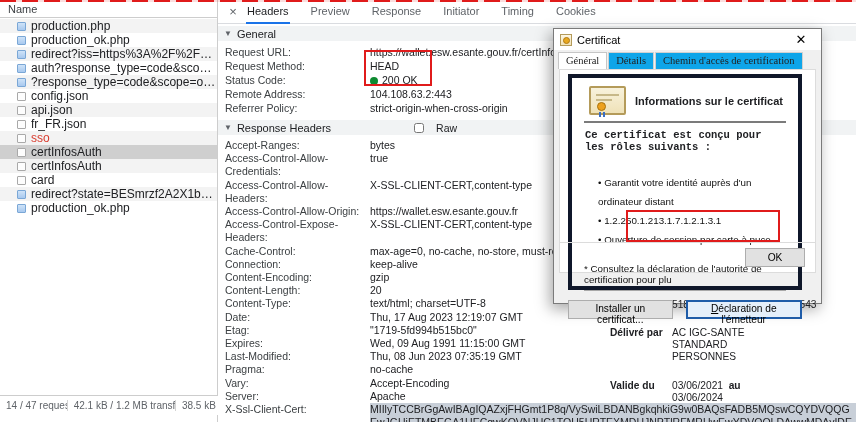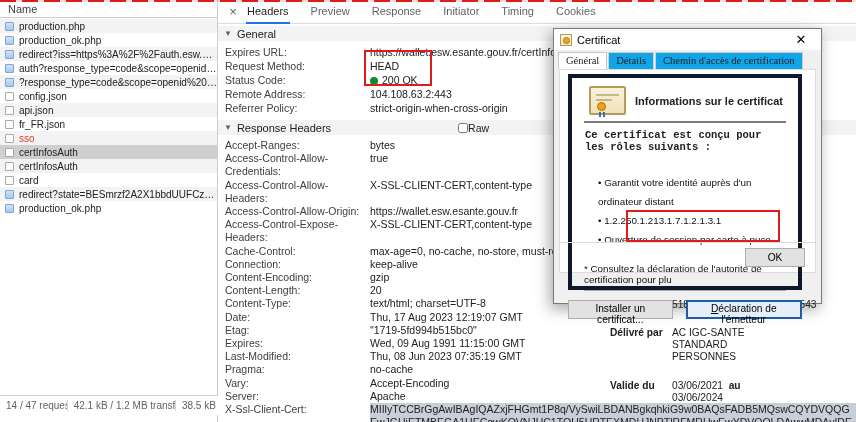--- a/index.html
+++ b/index.html
@@ -14,41 +14,41 @@
     background:repeating-linear-gradient(90deg,#e01b1b 0 16px,rgba(224,27,27,.15) 16px 22px);
   }
   .anno-box{position:absolute;border:2px solid #e01b1b;z-index:41;pointer-events:none;}
   .anno-method{left:364px;top:50px;width:68px;height:36px;}
   .anno-issuedby{left:626px;top:210px;width:154px;height:32px;}
 
   
   .net-pane{position:absolute;left:0;top:0;width:218px;height:422px;background:#fff;border-right:1px solid #cdcdcd;}
   .net-header{height:18px;line-height:18px;padding-left:8px;font-size:11px;color:#3c4043;border-bottom:1px solid #cdcdcd;background:#fff;}
   .net-rows{position:absolute;top:19px;left:0;right:0;}
-  .net-row{height:14px;display:flex;align-items:center;padding-left:5px;font-size:10px;color:#202124;white-space:nowrap;overflow:hidden;cursor:default;}
+  .net-row{height:14px;display:flex;align-items:center;padding-left:17px;font-size:12px;color:#202124;white-space:nowrap;overflow:hidden;cursor:default;}
   .net-row:nth-child(odd){background:#f3f3f3;}
   .net-row.selected{background:#cfcfcf;}
   .net-row.error{color:#d93b2e;}
   .net-ico{flex:0 0 auto;width:9px;height:9px;margin-right:5px;border:1px solid #a9a9a9;background:#fdfdfd;border-radius:1px;}
   .net-ico.blue{border-color:#7aa7d6;background:linear-gradient(#cfe3f8,#a8c9ef);}
   .net-label{overflow:hidden;text-overflow:ellipsis;}
   .net-status{position:absolute;left:0;bottom:7px;width:218px;height:20px;display:flex;align-items:center;
     border-top:1px solid #cdcdcd;font-size:10px;color:#5f6368;background:#fff;}
   .net-status span{padding:0 6px;white-space:nowrap;overflow:hidden;}
   .net-status span + span{border-left:1px solid #d4d4d4;}
 
   
   .detail-pane{position:absolute;left:218px;top:0;width:638px;height:422px;background:#fff;overflow:hidden;}
   .tabbar{height:24px;display:flex;align-items:center;border-bottom:1px solid #dadce0;padding-left:6px;}
   .tab-close{width:18px;font-size:13px;color:#5f6368;text-align:center;cursor:pointer;margin-right:4px;}
   .tab{font-size:11px;color:#5f6368;padding:0 1px;margin-right:20px;height:24px;line-height:23px;cursor:pointer;}
   .tab.active{color:#202124;border-bottom:2px solid #1a73e8;}
   .sec-band{height:15px;margin-top:2px;display:flex;align-items:center;background:#f1f3f4;font-size:11px;color:#202124;padding-left:6px;}
   .sec-caret{font-size:8px;color:#5f6368;margin-right:5px;}
-  .raw-wrap{display:flex;align-items:center;margin-left:120px;gap:0;font-size:10.5px;color:#202124;padding-left:7px;}
+  .raw-wrap{display:flex;align-items:center;margin-left:76px;gap:12px;font-size:10.5px;color:#202124;padding-left:7px;}
   .raw-wrap input{width:10px;height:10px;margin:0;}
   .kv{display:flex;padding:0 0 0 7px;font-size:10.5px;line-height:13.2px;}
   .kv.gen{line-height:14px;}
   .kv .k{flex:0 0 145px;color:#3c4043;}
   .kv .v{flex:1 1 auto;color:#202124;word-break:break-all;}
   .gen-rows{padding-top:4px;padding-bottom:3px;}
   .resp-rows{padding-top:4px;}
   .dot{display:inline-block;width:8px;height:8px;border-radius:50%;background:#0e8a31;margin-right:4px;vertical-align:-1px;}
   .hl{background:#c8cfd8;}
 
@@ -172,21 +172,21 @@
       <span class="tab">Timing</span>
       <span class="tab">Cookies</span>
     </div>
 
     <div class="sec-band">
       <span class="sec-caret">▼</span>
       <span>General</span>
     </div>
     <div class="gen-rows">
       <div class="kv gen">
-          <span class="k">Expires URL:</span>
+          <span class="k">Request URL:</span>
           <span class="v">https://wallet.esw.esante.gouv.fr/certInfosAuth</span>
         </div>
       <div class="kv gen">
           <span class="k">Request Method:</span>
           <span class="v">HEAD</span>
         </div>
       <div class="kv gen">
           <span class="k">Status Code:</span>
           <span class="v"><span class="dot"></span><span>200 OK</span></span>
         </div>

